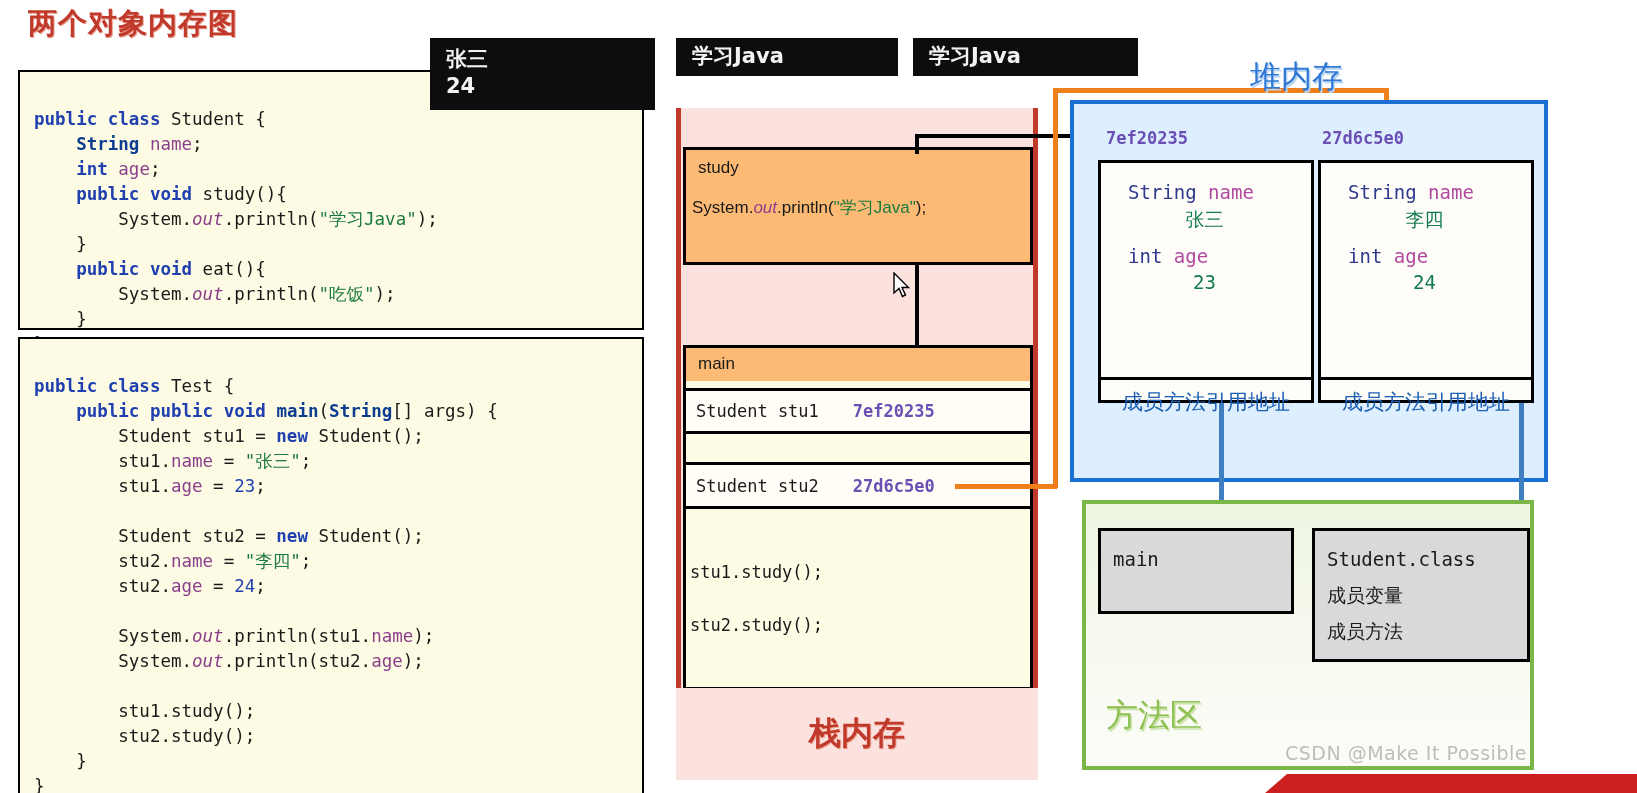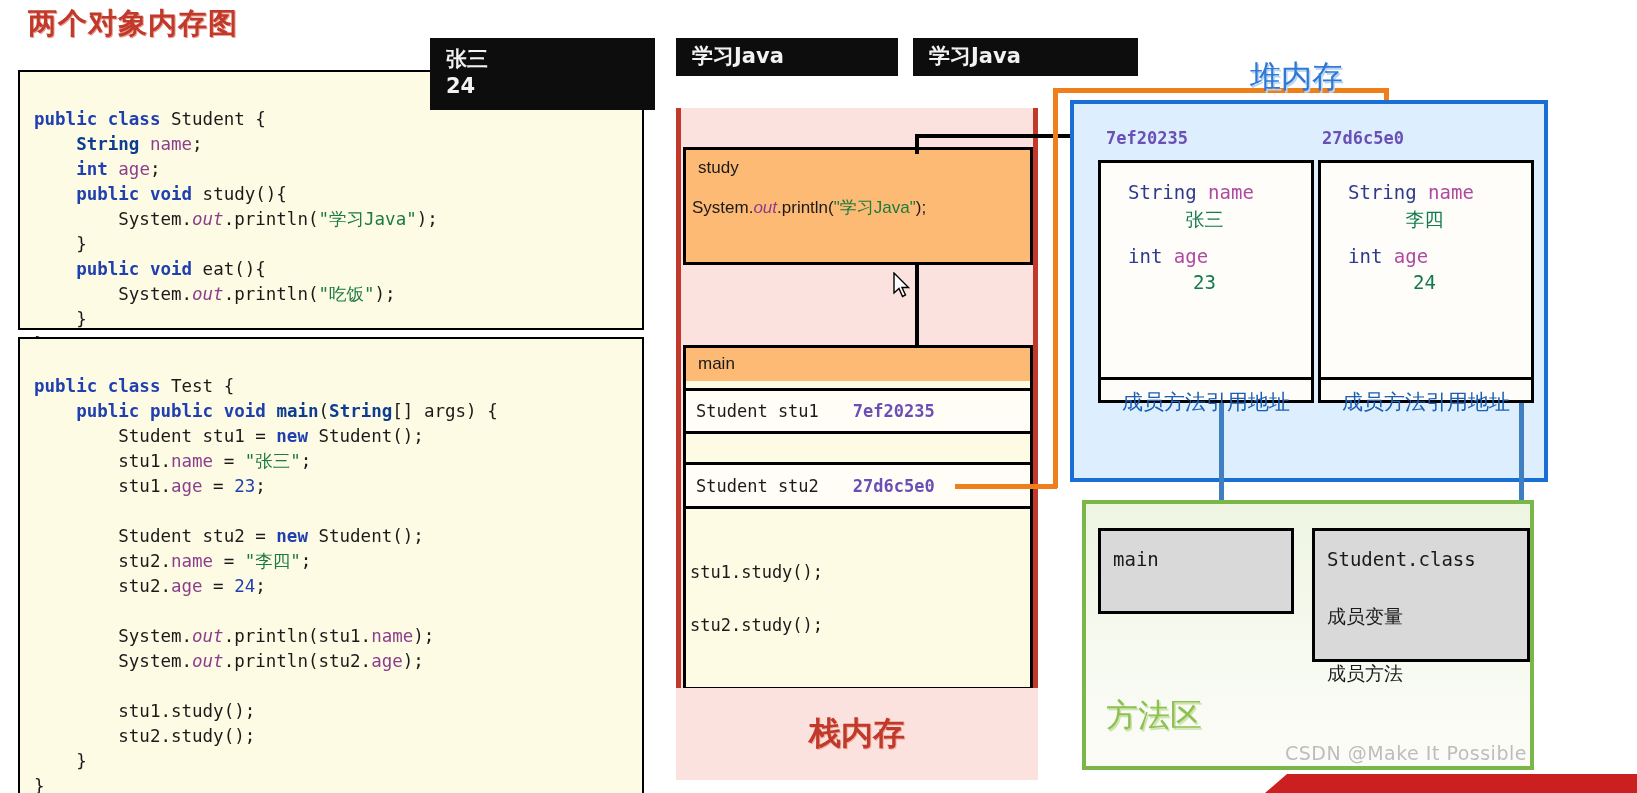--- a/index.html
+++ b/index.html
@@ -103,21 +103,21 @@
     left:1106px;top:694px;
     font-family:"DejaVu Sans","Liberation Sans",sans-serif;
     font-size:32px;font-weight:normal;color:#8cc152;
     text-shadow:1.5px 1.5px 0 #cfe3b0;
   }
   .class-box{
     background:#d9d9d9;border:3px solid #000;box-sizing:border-box;
     font-family:"DejaVu Sans Mono","Liberation Mono",monospace;
     font-size:19px;color:#1a1a1a;padding:10px 0 0 12px;line-height:36px;
   }
-  .cn-line{font-family:"DejaVu Sans","Liberation Sans",sans-serif;font-size:19px;margin-top:21px;}
+  .cn-line{font-family:"DejaVu Sans","Liberation Sans",sans-serif;font-size:19px;}
 
   
   .ln{position:absolute;background:#000;}
   .orange{background:#ee7f1b;}
   .blue{background:#3f7fc1;}
 
   
   .ah{position:absolute;width:0;height:0;}
 
   #watermark{

